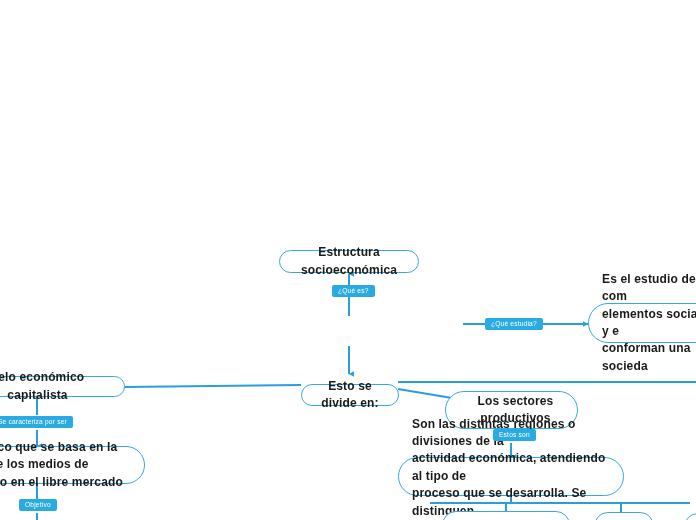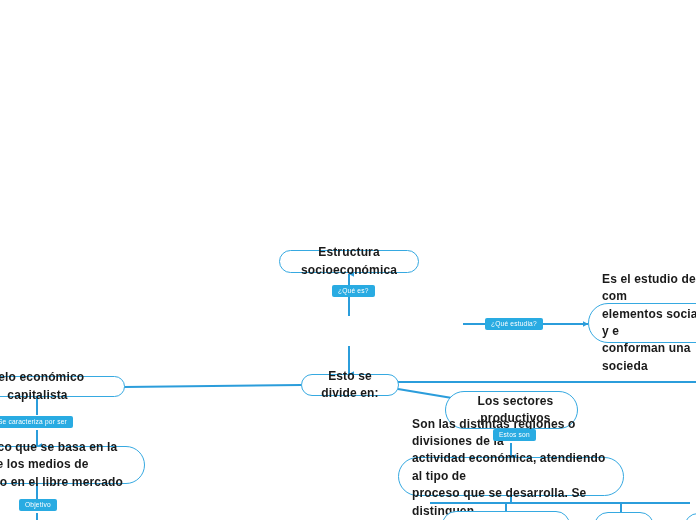--- a/index.html
+++ b/index.html
@@ -134,21 +134,21 @@
 
 
   <div class="label-badge" style="left:485px; top:318px;">¿Qué estudia?</div>
 
   <div class="node" style="left:588px; top:303px; width:150px; height:40px;">
     <span class="txt">Es el estudio de la com
 elementos sociales y e
 conforman una socieda</span>
   </div>
 
-  <div class="node pill center-text" style="left:301px; top:374px; width:98px; height:22px;">
+  <div class="node pill center-text" style="left:301px; top:384px; width:98px; height:22px;">
     <span class="txt">Esto se divide en:</span>
   </div>
 
   <div class="node pill center-text" style="left:-50px; top:376px; width:175px; height:21px;">
     <span class="txt">delo económico capitalista</span>
   </div>
 
   <div class="label-badge" style="left:-8px; top:416px;">Se caracteriza por ser</div>
 
   <div class="node" style="left:-60px; top:446px; width:205px; height:38px;">

